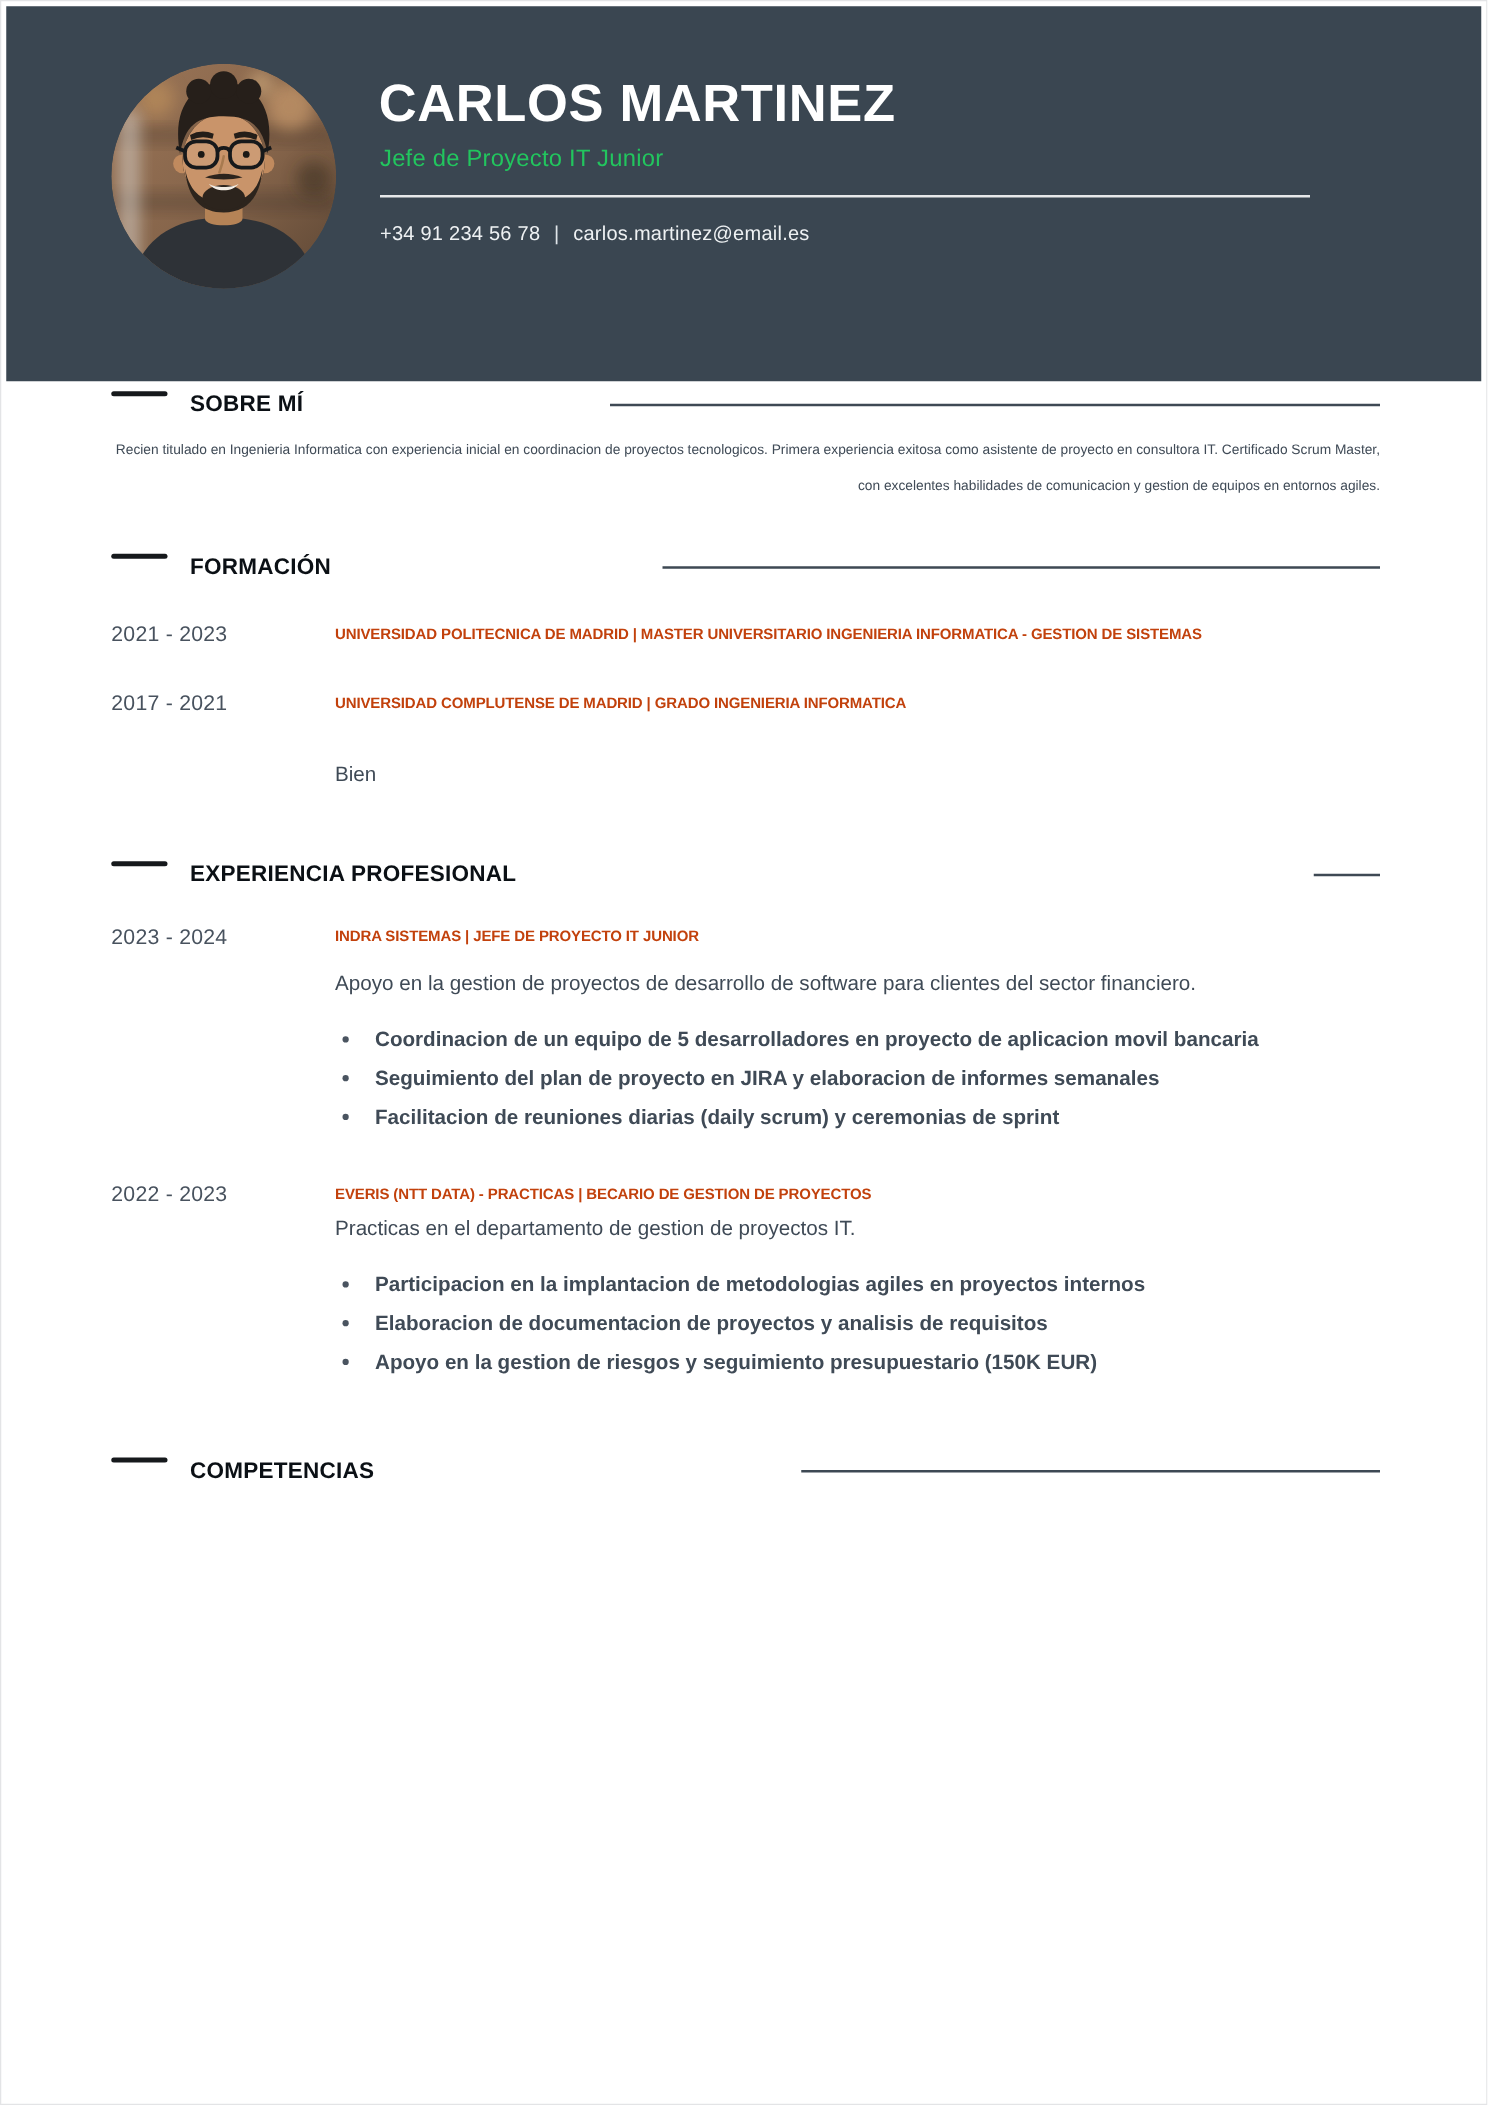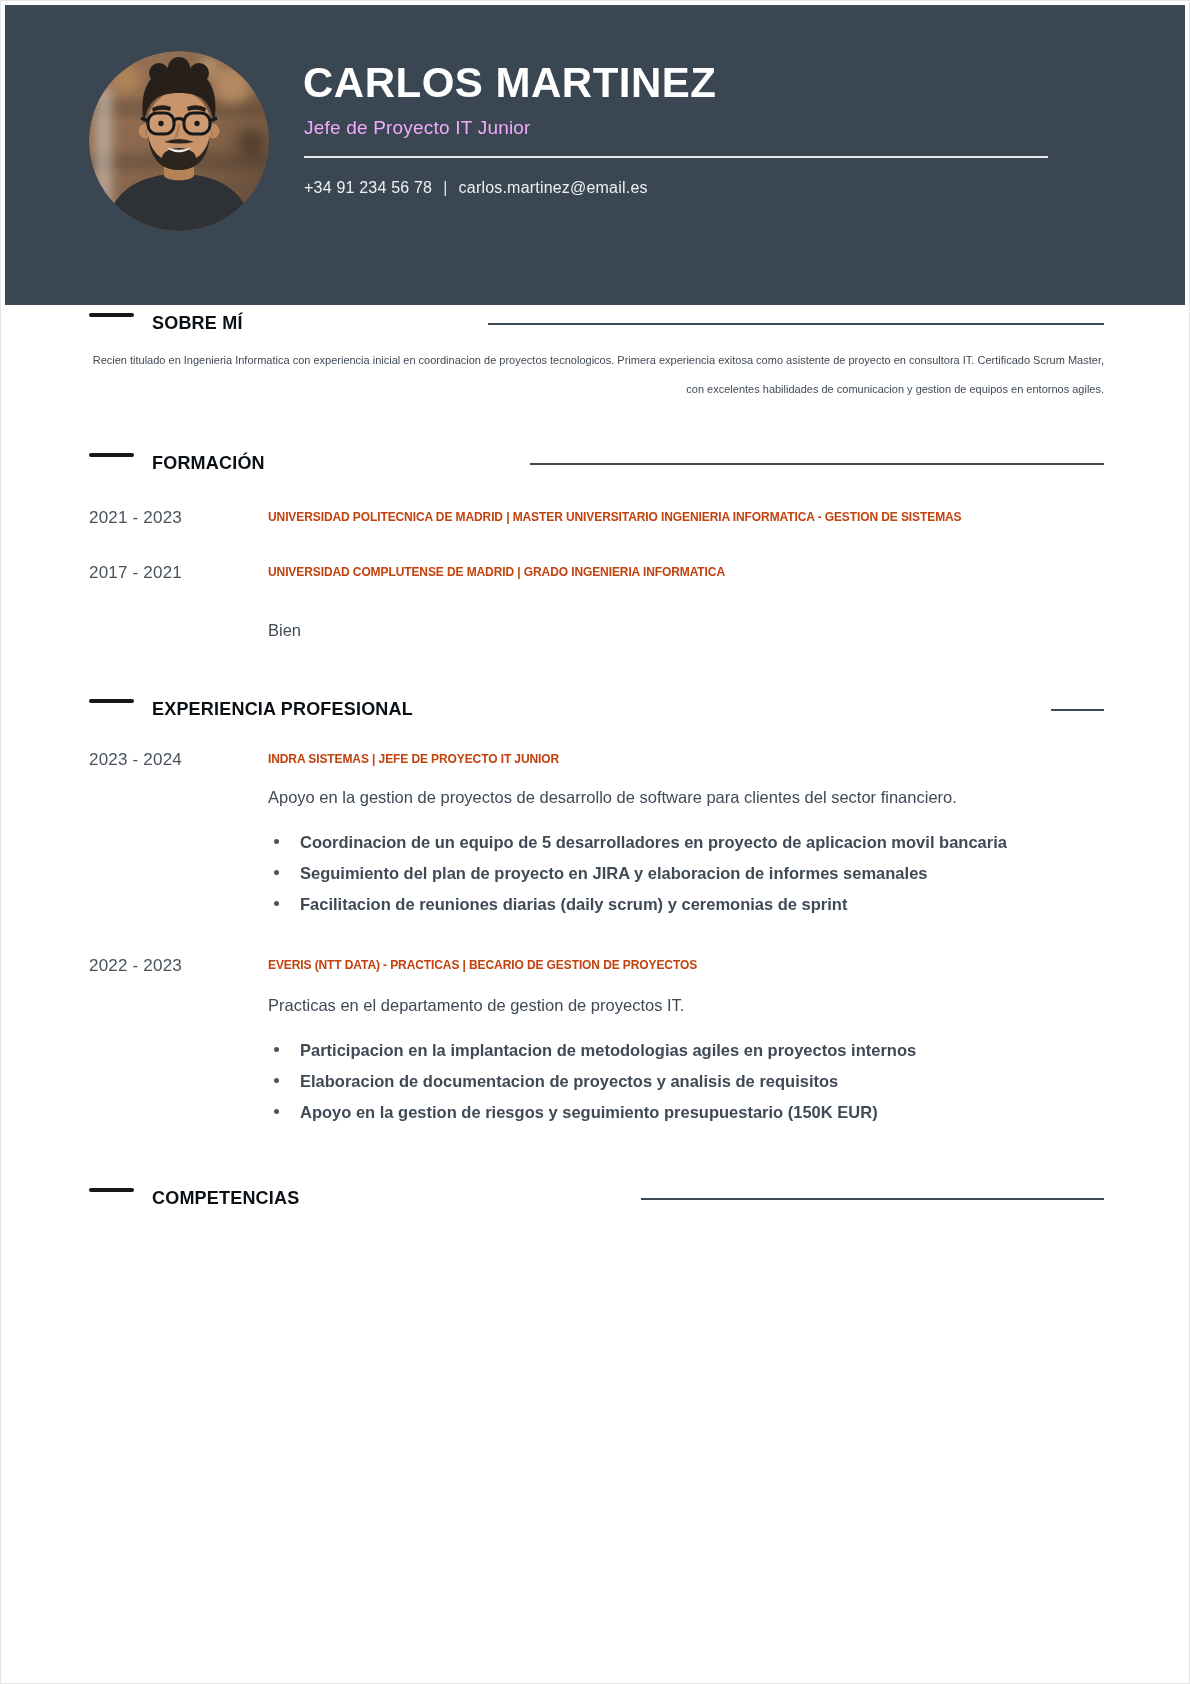--- a/index.html
+++ b/index.html
@@ -37,21 +37,21 @@
     font-size: 42px;
     font-weight: 700;
     letter-spacing: 0.5px;
     color: #ffffff;
     white-space: nowrap;
   }
   .h-sub {
     position: absolute;
     left: 299px; top: 112px;
     font-size: 19px;
-    color: #f0abfc;
+    color: #22c55e;
     letter-spacing: 0.2px;
   }
   .h-rule {
     position: absolute;
     left: 299px; top: 151px;
     width: 744px; height: 2px;
     background: rgba(255,255,255,0.88);
   }
   .h-contact {
     position: absolute;
@@ -102,21 +102,21 @@
 
   .sec-about { margin-top: 40px; }
   .about-text {
     margin-top: 11px;
     font-size: 11px;
     line-height: 29px;
     color: #3f4a56;
     text-align: right;
   }
 
-  .sec-education { margin-top: 49px; }
+  .sec-education { margin-top: 39px; }
   .sec-experience { margin-top: 54px; }
   .sec-skills { margin-top: 59px; }
 
   .entry {
     display: grid;
     grid-template-columns: 179px 1fr;
     align-items: start;
   }
   .entry-period {
     font-size: 17px;
@@ -139,21 +139,21 @@
   }
 
   .edu-entry-1 { margin-top: 29px; }
   .edu-entry-1 .entry-desc { margin-top: 33px; }
   .edu-entry-2 { margin-top: 28px; }
   .edu-entry-2 .entry-desc { margin-top: 30px; }
 
   .exp-entry-1 { margin-top: 25px; }
   .exp-entry-1 .entry-desc { margin-top: 10px; }
   .exp-entry-2 { margin-top: 31px; }
-  .exp-entry-2 .entry-desc { margin-top: 12px; }
+  .exp-entry-2 .entry-desc { }
 
   .bullets { list-style: none; margin-top: 16px; }
   .bullets li {
     display: flex;
     align-items: flex-start;
     font-size: 16.5px;
     line-height: 29px;
     color: #3f4a56;
     margin-bottom: 2px;
     font-weight: bold;

